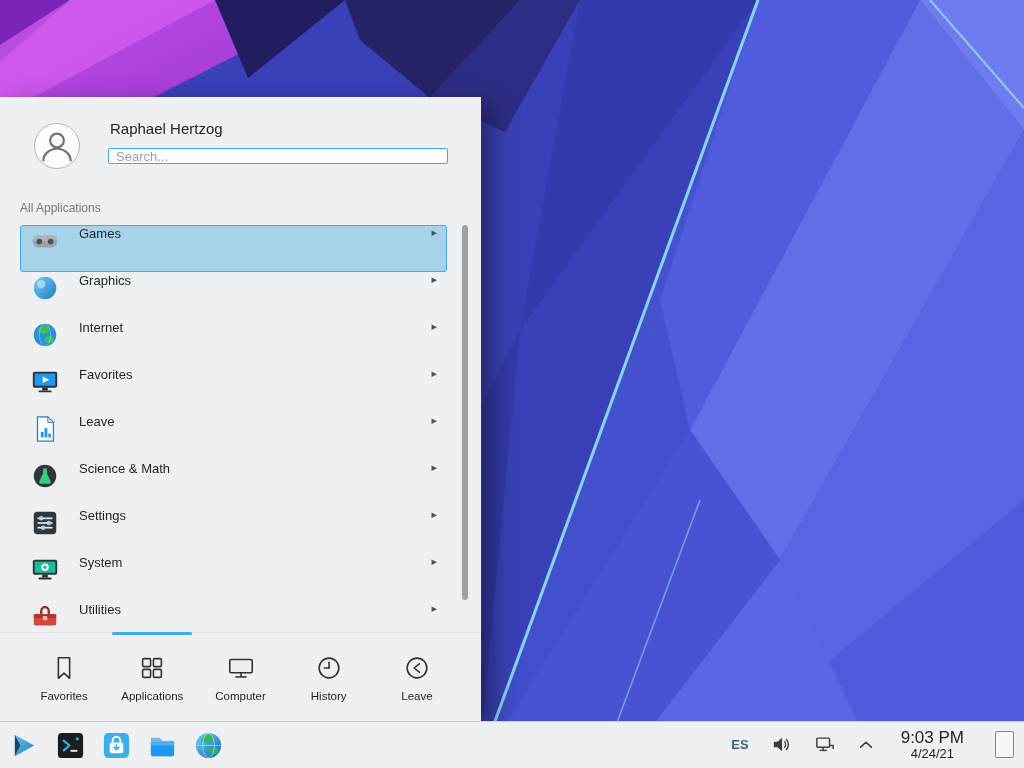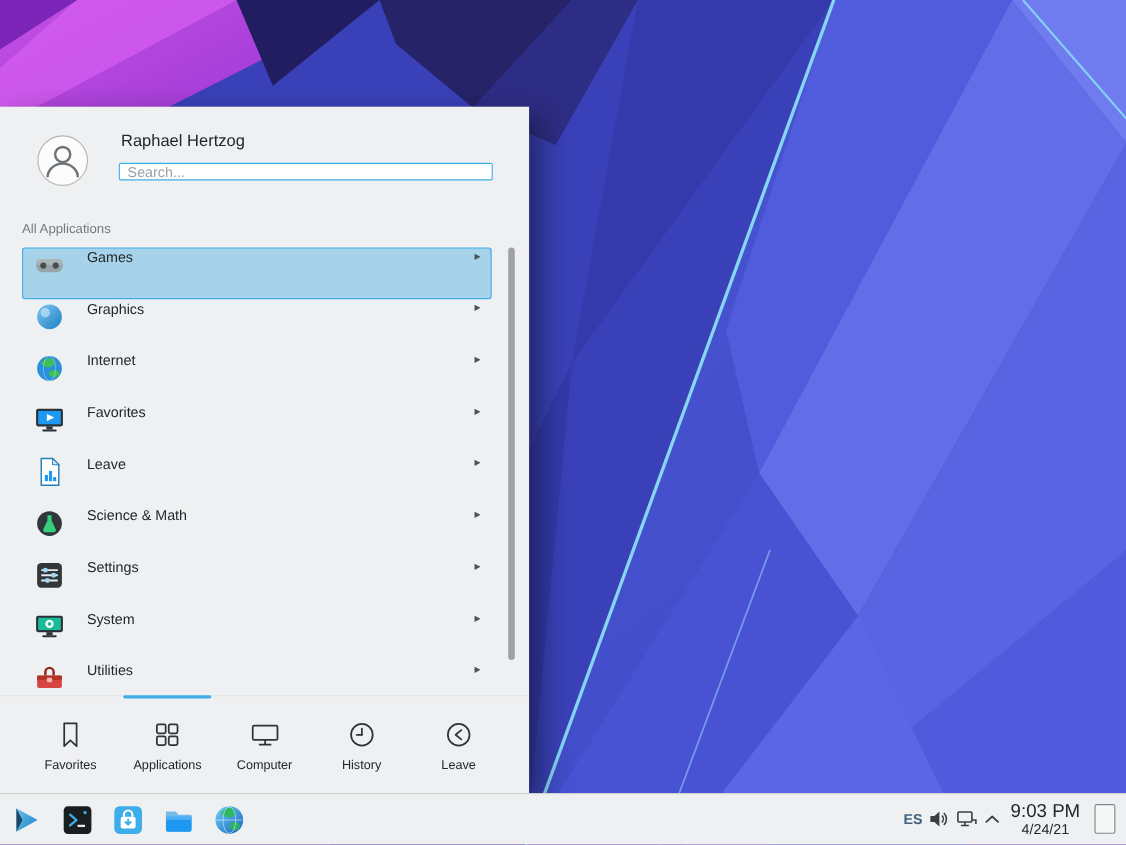--- a/index.html
+++ b/index.html
@@ -1,19 +1,19 @@
 <!DOCTYPE html>
 <html><head>
 <meta charset="utf-8">
 <style>
   * { margin:0; padding:0; box-sizing:border-box; }
   html,body { width:1024px; height:768px; overflow:hidden; }
   body { font-family:"Liberation Sans", sans-serif; }
 
-  .desktop { position:relative; width:1024px; height:768px; overflow:hidden; background:#ef4444; }
+  .desktop { position:relative; width:1024px; height:768px; overflow:hidden; background:#15803d; }
   .wallpaper { position:absolute; left:0; top:0; width:1024px; height:768px; }
 
   
   .launcher {
     position:absolute; left:0; top:97px; width:481px; height:624px;
     background:#eff0f1; display:flex; flex-direction:column;
     box-shadow:10px 10px 26px rgba(0,0,0,.45);
     color:#232629;
   }
   .launcher-header { position:relative; height:88px; flex:0 0 auto; }
@@ -65,21 +65,21 @@
   
   .taskbar {
     position:absolute; left:0; bottom:0; width:1024px; height:47px;
     background:#eff0f1; border-top:1px solid #cfd0d1;
     display:flex; align-items:center;
   }
   .tb-apps { display:flex; align-items:center; gap:13px; padding-left:8px; }
   .tb-btn { width:33px; height:33px; display:flex; align-items:center; justify-content:center; cursor:pointer; }
   .tb-btn svg { width:31px; height:31px; display:block; }
 
-  .tray { margin-left:auto; display:flex; align-items:center; gap:5px; padding-right:10px; }
+  .tray { margin-left:auto; display:flex; align-items:center; gap:23px; padding-right:10px; }
   .kb-layout { font-size:13px; font-weight:bold; color:#3f617f; cursor:pointer; }
   .tray-icon { display:flex; align-items:center; justify-content:center; cursor:pointer; }
   .tray-icon svg { display:block; }
   .clock { text-align:center; color:#232629; line-height:1.15; cursor:pointer; margin-left:4px; }
   .clock .time { font-size:17px; }
   .clock .date { font-size:13px; }
   .show-desktop {
     width:19px; height:27px; margin-left:8px; border:1px solid #80858a;
     border-radius:2px; background:rgba(255,255,255,.45); cursor:pointer;
   }

